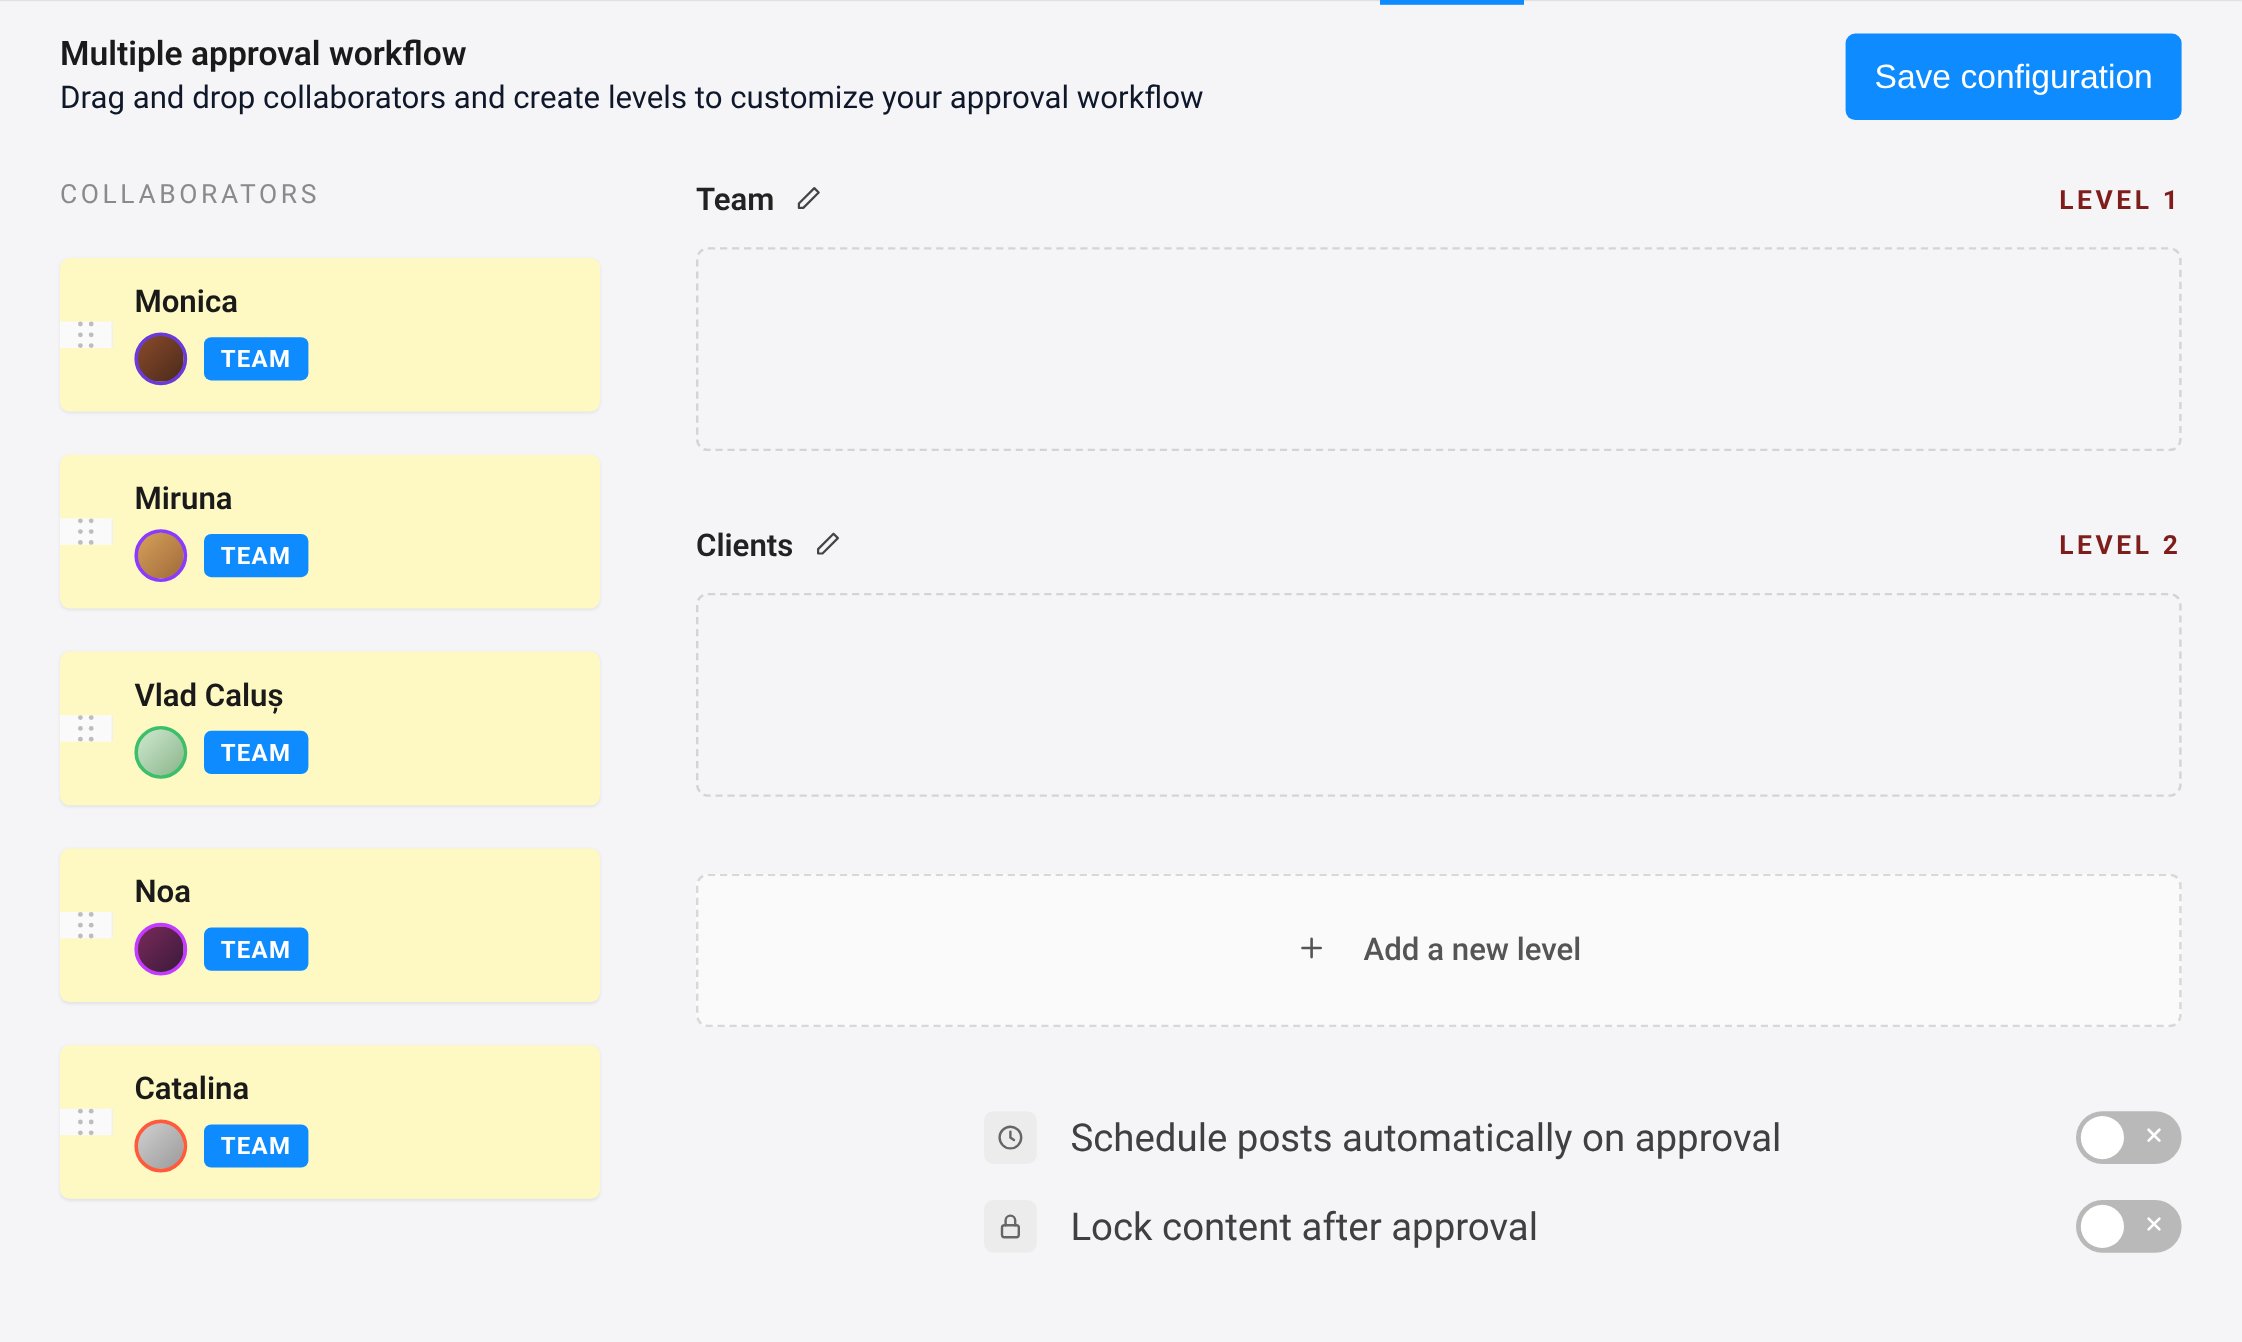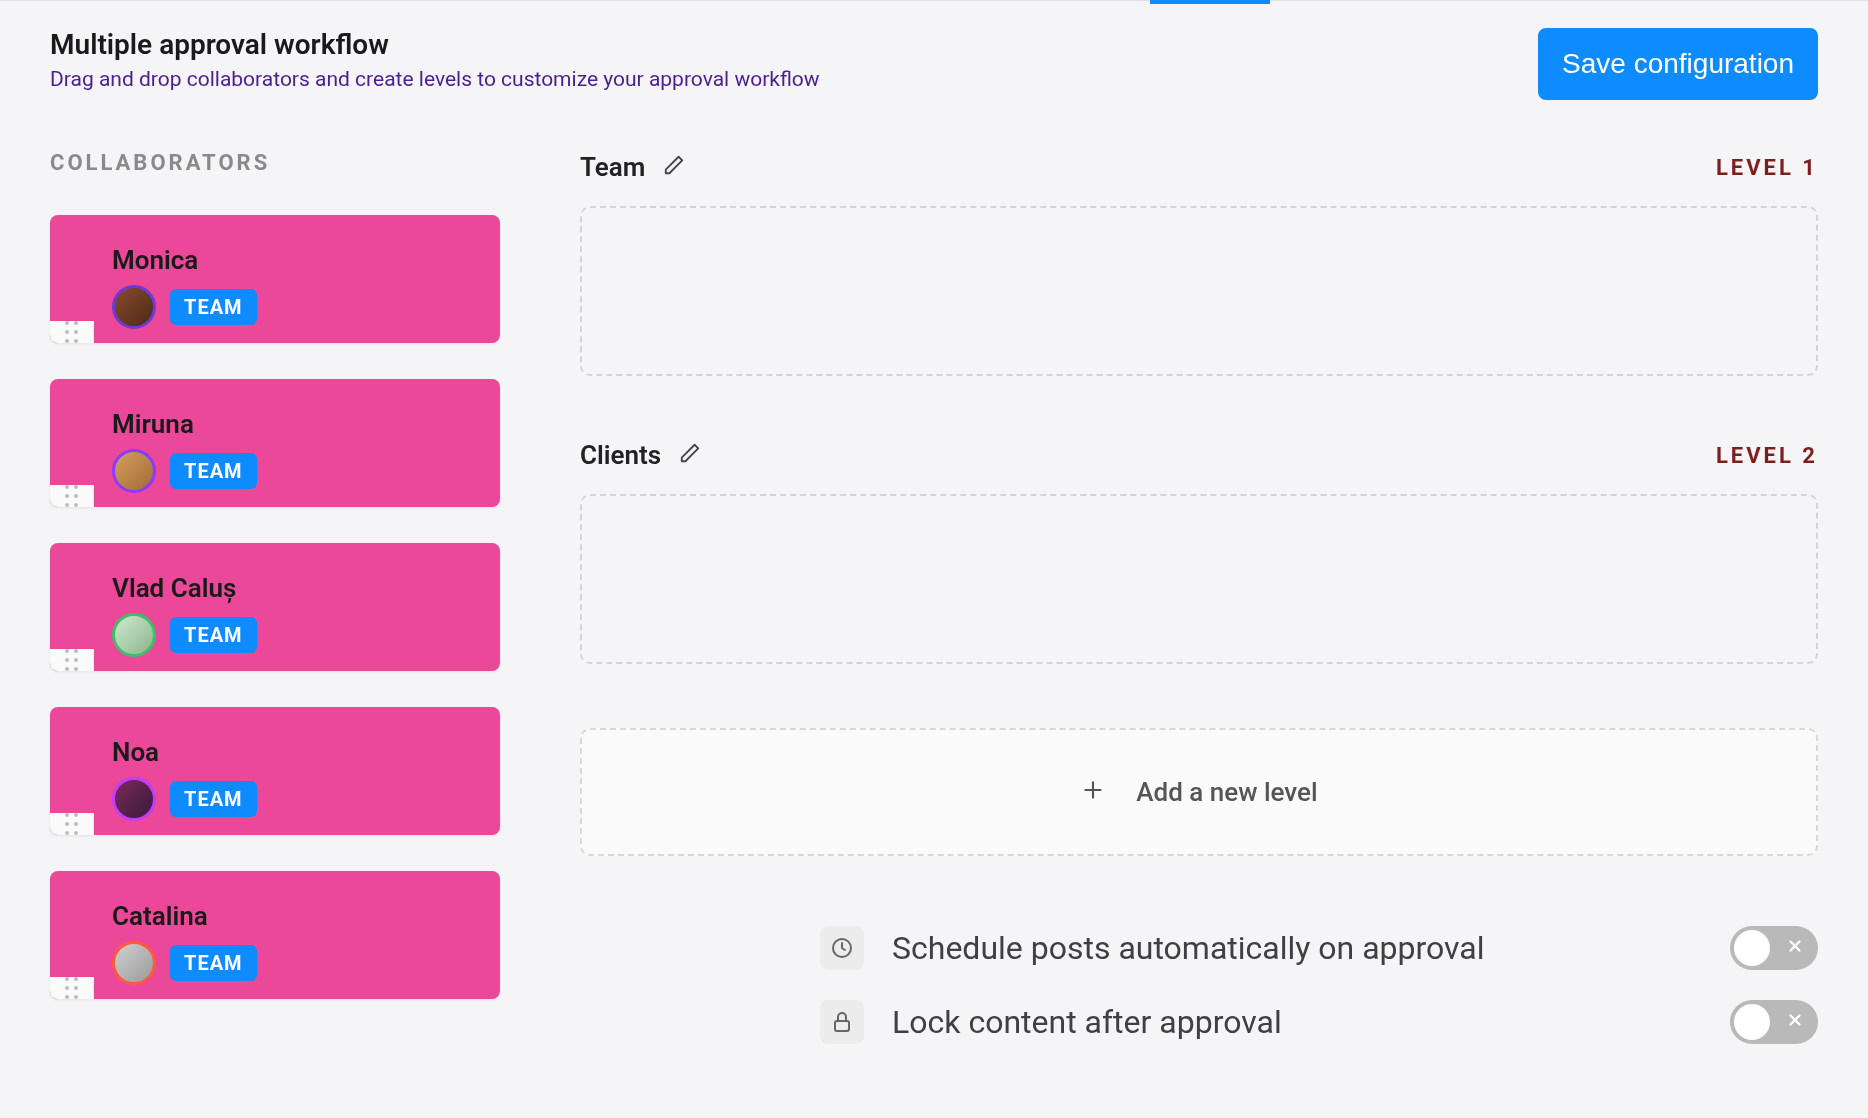--- a/index.html
+++ b/index.html
@@ -20,22 +20,22 @@
     align-items: flex-start;
     margin-bottom: 50px;
   }
   .header-text h1 {
     font-size: 28px;
     font-weight: 600;
     color: #1a1a1a;
     margin-bottom: 6px;
   }
   .header-text p {
-    font-size: 21px;
-    color: #4c1d95;
+    font-size: 26px;
+    color: #0f172a;
     font-weight: 400;
   }
   .save-btn {
     background: #0d8bff;
     color: #fff;
     border: none;
     border-radius: 8px;
     padding: 20px 24px;
     font-size: 28px;
     font-weight: 500;
@@ -46,29 +46,29 @@
     gap: 80px;
   }
   .sidebar {
     width: 450px;
     flex-shrink: 0;
   }
   .sidebar-title {
     font-size: 22px;
     letter-spacing: 3px;
     color: #8a8a8a;
-    font-weight: 700;
+    font-weight: 400;
     margin-bottom: 40px;
   }
   .collab-card {
-    background: #ec4899;
+    background: #fef9c3;
     border-radius: 8px;
     box-shadow: 0 1px 3px rgba(0,0,0,0.08);
     display: flex;
-    align-items: flex-end;
+    align-items: center;
     margin-bottom: 36px;
     height: 128px;
     overflow: hidden;
   }
   .drag-handle {
     width: 44px;
     background: #fafafa;
     display: flex;
     align-items: center;
     justify-content: center;

